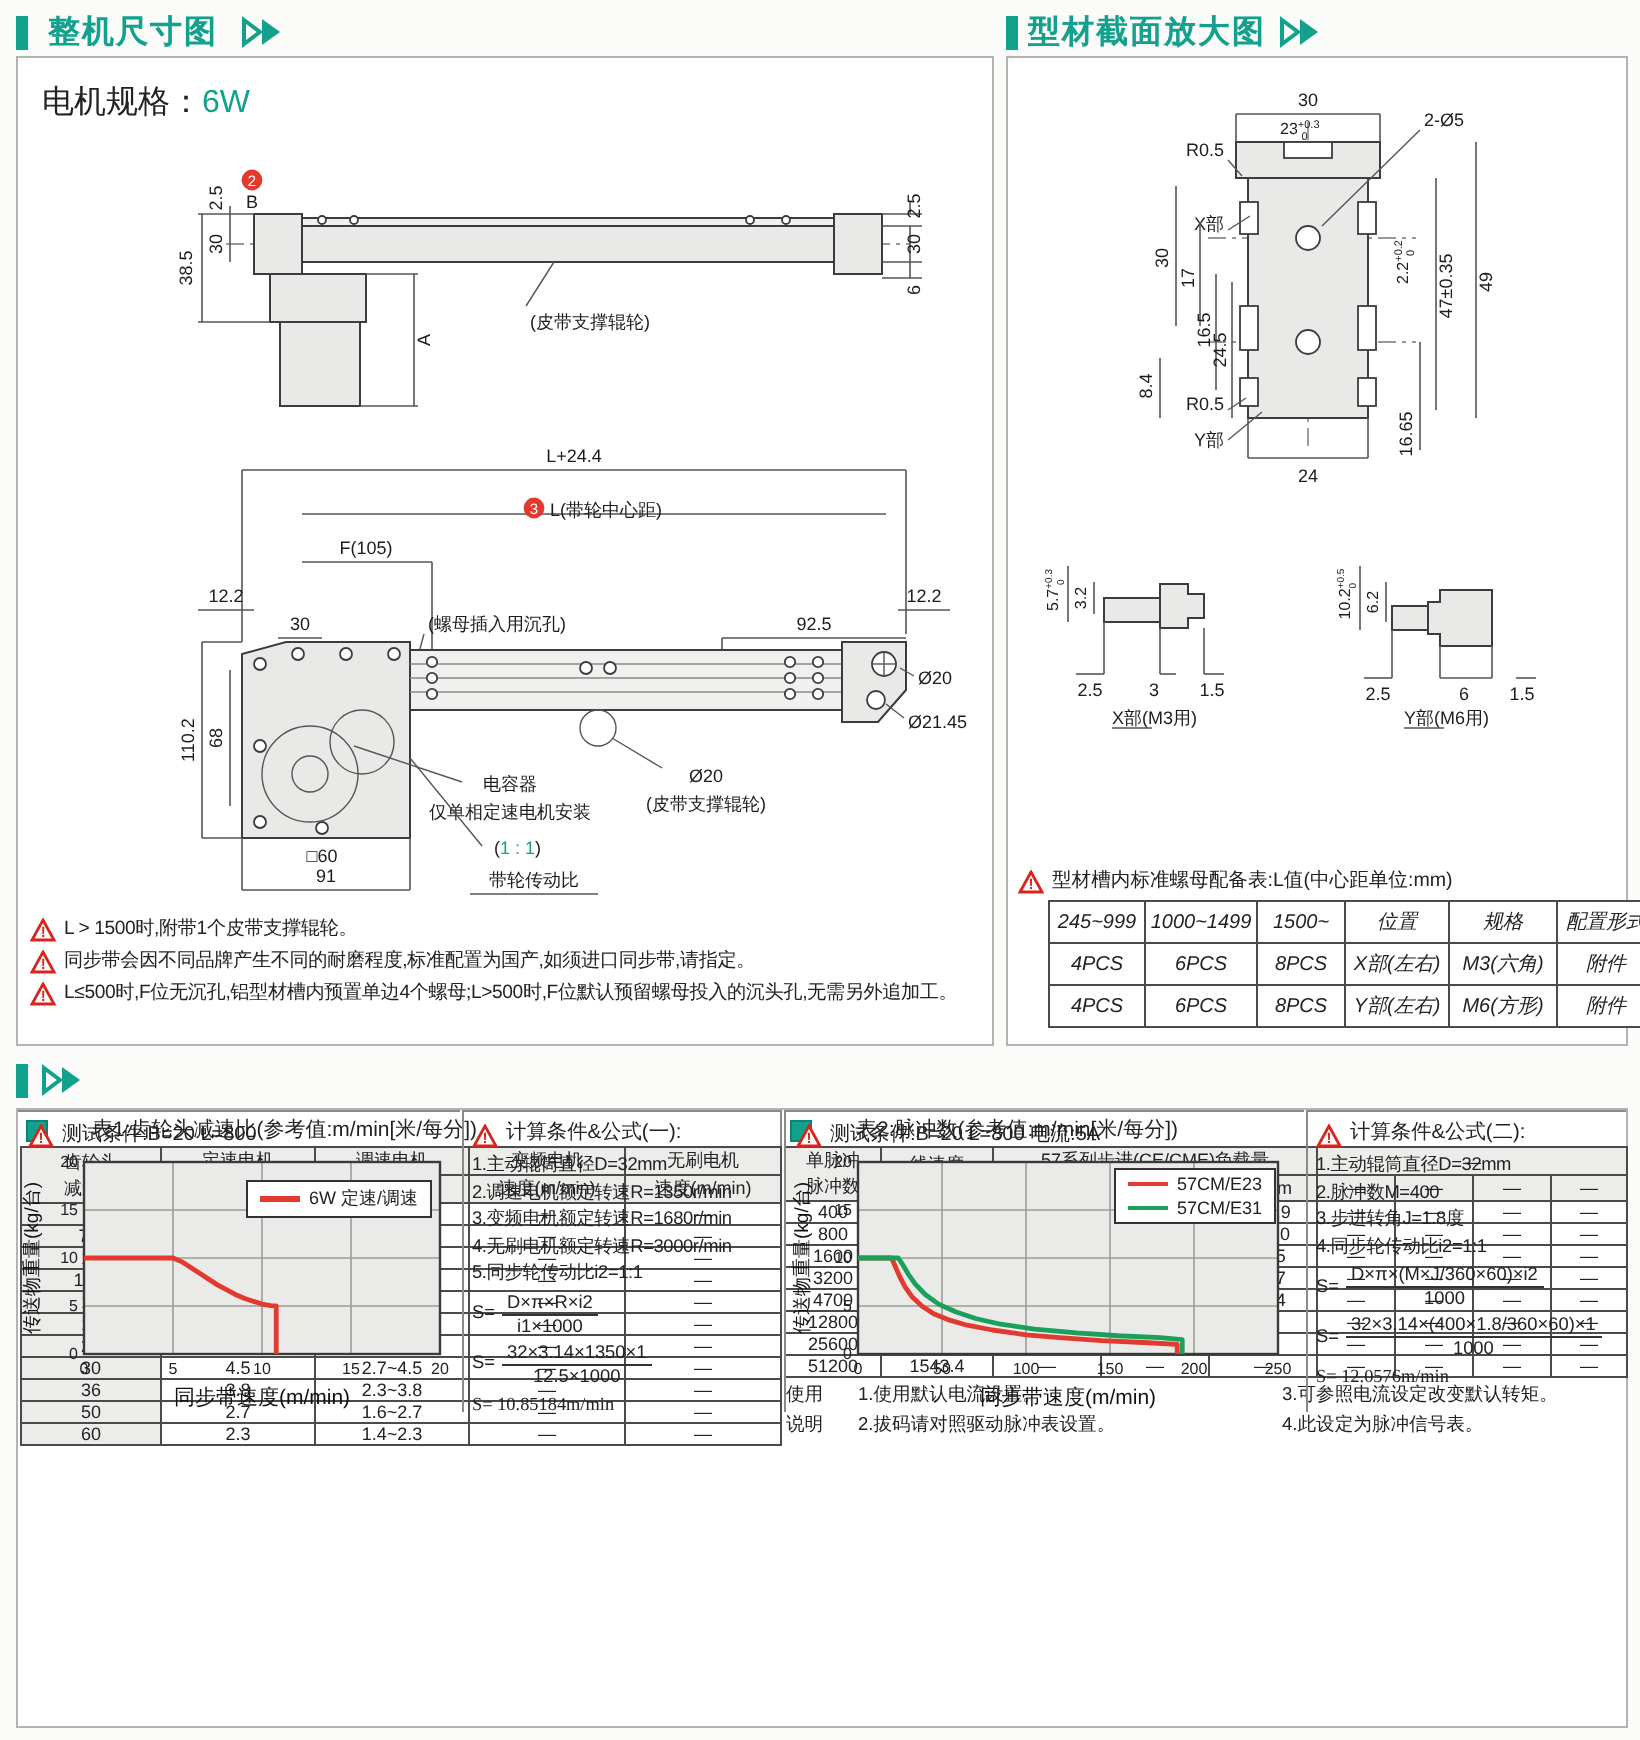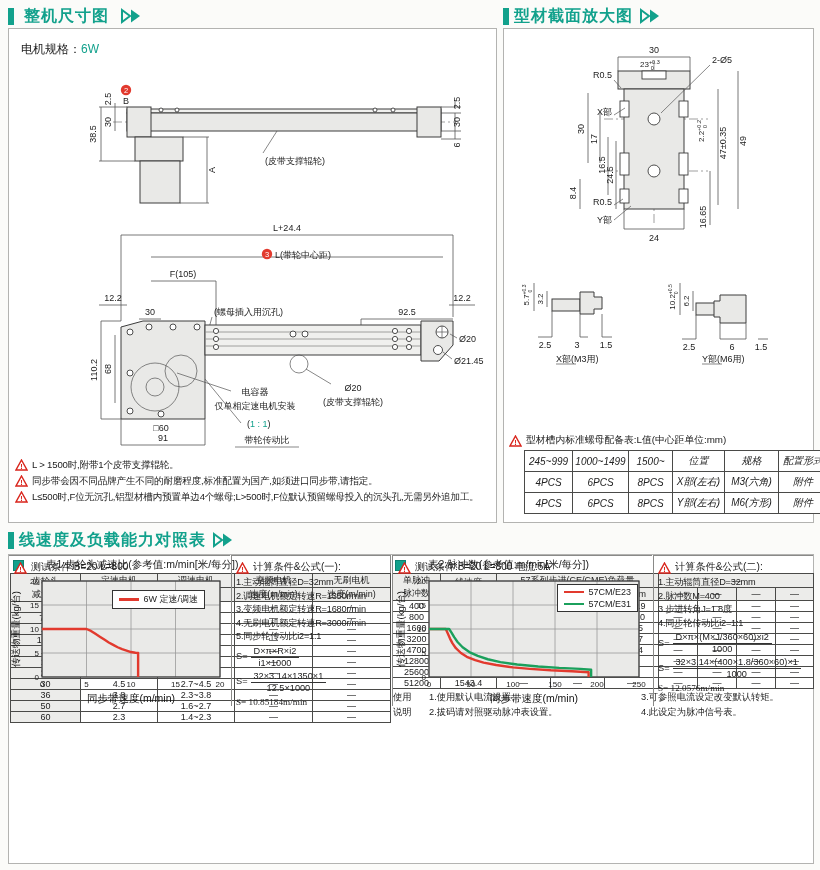--- a/index.html
+++ b/index.html
@@ -7,21 +7,21 @@
   body{width:820px;height:870px;background:#f6f6f4;font-family:"Liberation Sans","DejaVu Sans",sans-serif;color:var(--ink);}
   .page{position:relative;width:820px;height:870px;overflow:hidden;background:#fbfbf9;}
   
   .sec-h{position:absolute;display:flex;align-items:center;gap:5px;height:24px;}
   .sec-h .b2{width:6px;height:17px;background:var(--acc);}
   .sec-h h2{margin:0;font-size:16px;font-weight:bold;color:var(--acc);letter-spacing:1px;}
   .arr .a-out{fill:none;stroke:var(--acc);stroke-width:2;}
   .arr .a-fill{fill:var(--acc);}
   
   .panel{position:absolute;background:#fff;border:1px solid #b3b3b1;box-sizing:border-box;}
-  .motor-spec{position:absolute;left:12px;top:12px;font-size:12px;}
+  .motor-spec{position:absolute;left:12px;top:12px;font-size:16px;}
   .motor-spec .val{color:var(--acc);}
   .dir{position:absolute;left:185px;top:12px;display:flex;align-items:center;gap:6px;}
   .dir .lbl{color:var(--red);font-weight:bold;font-size:13px;letter-spacing:2px;}
   .notes{position:absolute;left:6px;top:428px;width:476px;}
   .note-line{display:flex;align-items:flex-start;gap:4px;font-size:9.6px;line-height:16px;white-space:nowrap;letter-spacing:-0.2px;}
   .wico{flex:none;margin-top:2px;}
   
   svg text{font-family:"Liberation Sans","DejaVu Sans",sans-serif;}
   .dt{font-size:9px;fill:#1c1c1c;}
   .dts{font-size:8px;fill:#1c1c1c;}
@@ -394,21 +394,20 @@
             <td>Y部(左右)</td>
             <td>M6(方形)</td>
             <td>附件</td>
           </tr>
         </tbody>
     </table>
   </div>
 
   <div class="sec-h" style="left:8px;top:528px;">
     <span class="b2"></span>
-    <h2>线速度及负载能力对照表</h2>
     <svg class="arr" width="24" height="16" viewBox="0 0 24 16">
       <path class="a-out" d="M3 2 L11 8 L3 14 Z"></path>
         <path class="a-fill" d="M12 1.5 L21 8 L12 14.5 Z"></path>
     </svg>
   </div>
 
   <div class="panel" style="left:8px;top:554px;width:806px;height:310px;">
 
     <div style="position:absolute;left:0;top:0;width:382px;height:157px;border-right:1px solid #8a8a88;box-sizing:border-box;">
       <div class="tbl-title">
@@ -692,21 +691,21 @@
           <text x="29" y="57.5" text-anchor="end" font-size="8" fill="#222">10</text>
           <line x1="32" y1="31" x2="210" y2="31" stroke="#9b9b99" stroke-width="0.8"></line>
           <text x="29" y="33.5" text-anchor="end" font-size="8" fill="#222">15</text>
           <line x1="32" y1="7" x2="210" y2="7" stroke="#9b9b99" stroke-width="0.8"></line>
           <text x="29" y="9.5" text-anchor="end" font-size="8" fill="#222">20</text>
           <rect x="32" y="7" width="178" height="96" fill="none" stroke="#3a3a3a" stroke-width="1.2"></rect>
           <polyline points="32,55 76.5,55 80.95,56.92 85.4,59.8 89.85,62.67999999999999 94.3,65.56 98.75,68.44 103.2,70.84 107.64999999999999,73.24000000000001 112.10000000000001,75.16 116.55,76.6 121,78.03999999999999 125.45,78.75999999999999 128.12,79 128.12,103" fill="none" stroke="#E23A2E" stroke-width="2.4" stroke-linejoin="round"></polyline>
           <text x="121" y="128" text-anchor="middle" font-size="10.5" fill="#111">同步带速度(m/min)</text>
           <text x="9" y="55" text-anchor="middle" font-size="9.5" fill="#111" transform="rotate(-90 9 55)">传送物重量(kg/台)</text>
         </svg>
-      <div class="legend" style="top:34px;right:25px;">
+      <div class="legend" style="top:34px;right:14px;">
           <div class="lg-row">
             <span class="lg-line" style="background: rgb(226, 58, 46);"></span>
             <span>6W 定速/调速</span>
           </div>
         </div>
     </div>
 
     <div class="cellB fpanel" style="left:222px;width:160px;border-top:1px solid #8a8a88;border-left:1px solid #8a8a88;">
       <div class="f-title">
         <svg class="wico" width="13" height="12" viewBox="0 0 13 12">

